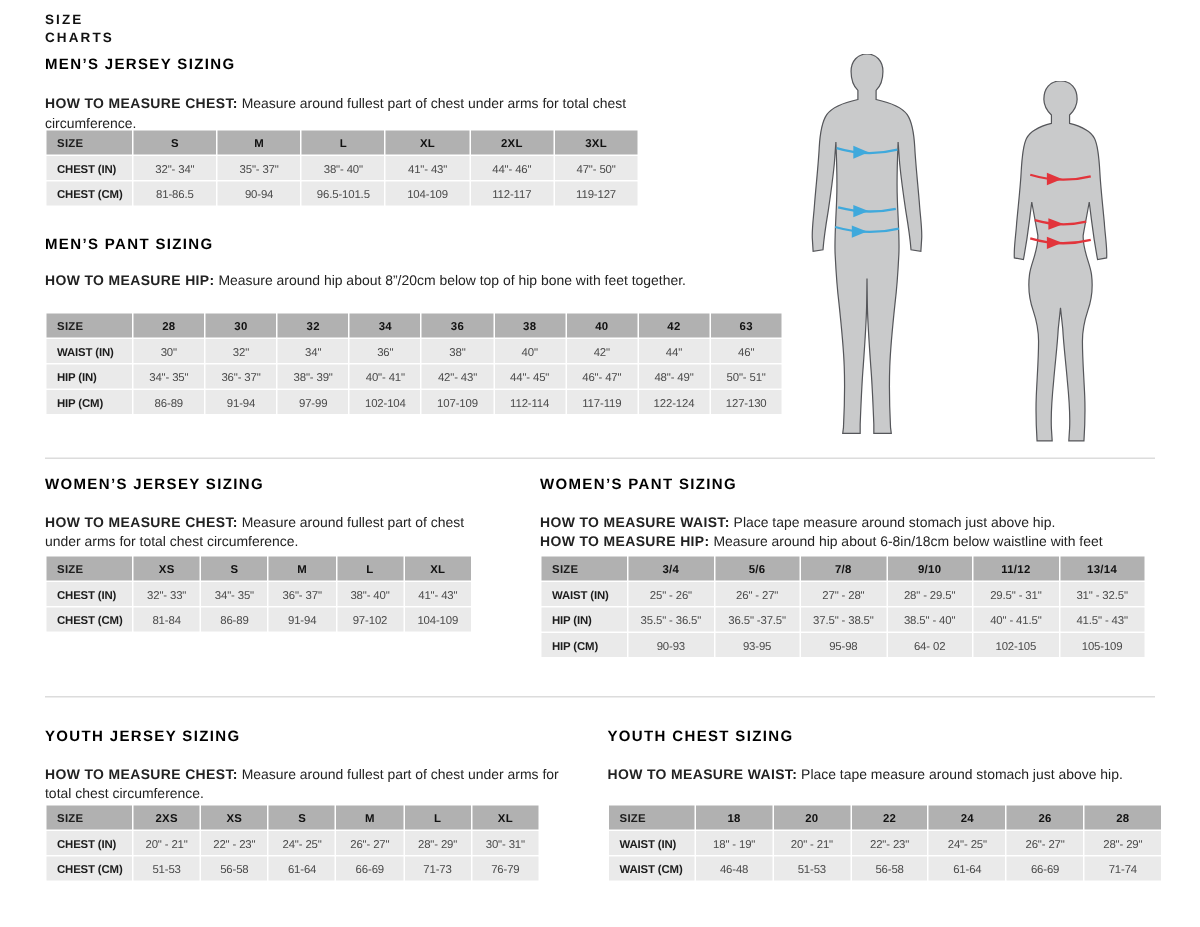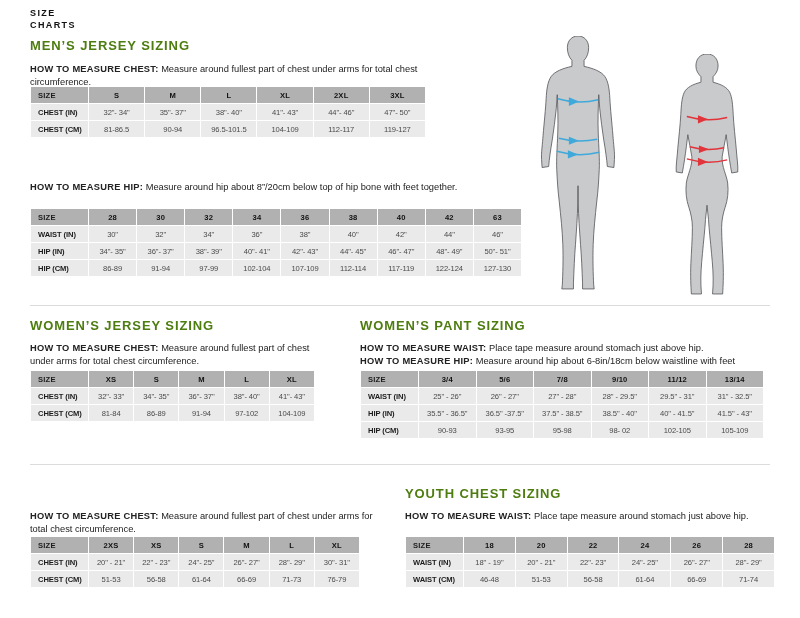--- a/index.html
+++ b/index.html
@@ -3,22 +3,22 @@
 <meta charset="utf-8">
 <style>
   html,body{margin:0;padding:0;}
   body{
     width:800px;height:618px;position:relative;background:#ffffff;
     font-family:"Liberation Sans", sans-serif;color:#1a1a1a;overflow:hidden;
   }
   .kicker{position:absolute;left:30px;top:8px;font-size:9px;font-weight:bold;
     letter-spacing:1.4px;line-height:1.3;color:#111;}
   .section{position:absolute;}
-  .sec-title{position:absolute;top:0;left:0;margin:0;font-size:13px;font-weight:800;
-    letter-spacing:0.9px;color:#4d7c0f;white-space:nowrap;}
+  .sec-title{position:absolute;top:0;left:0;margin:0;font-size:10px;font-weight:800;
+    letter-spacing:0.9px;color:#000000;white-space:nowrap;}
   .howtos{position:absolute;left:0;}
   .howto{margin:0;font-size:9.3px;line-height:1.38;color:#222;}
   .howto b{letter-spacing:0.25px;}
   .tbl{position:absolute;left:0;border-collapse:separate;border-spacing:1.5px;
     table-layout:fixed;background:#ffffff;}
   .tbl th,.tbl td{height:16px;font-size:7.6px;text-align:center;padding:0 1px;
     white-space:nowrap;overflow:hidden;letter-spacing:-0.1px;}
   .tbl thead th{background:#b1b1b1;color:#111;font-weight:bold;letter-spacing:0.2px;}
   .tbl tbody td{background:#eaeaea;color:#4a4a4a;}
   .tbl thead th:first-child,.tbl tbody td:first-child{
@@ -84,20 +84,21 @@
           <td>96.5-101.5</td>
           <td>104-109</td>
           <td>112-117</td>
           <td>119-127</td>
         </tr>
       </tbody>
     </table>
 </div>
 
 <div class="section" style="left:30px;top:158px;width:510px;height:140px">
+  <h2 class="sec-title">MEN’S PANT SIZING</h2>
   <div class="howtos" style="top:23px">
     <p class="howto"><b>HOW TO MEASURE HIP:</b> <span>Measure around hip about 8”/20cm below top of hip bone with feet together.</span></p>
   </div>
   <table class="tbl" id="t-mens-pant">
       <colgroup>
         <col style="width: 57px;">
         <col>
         <col>
         <col>
         <col>
@@ -319,31 +320,32 @@
           <td>37.5" - 38.5"</td>
           <td>38.5" - 40"</td>
           <td>40" - 41.5"</td>
           <td>41.5" - 43"</td>
         </tr>
         <tr>
           <td>HIP (CM)</td>
           <td>90-93</td>
           <td>93-95</td>
           <td>95-98</td>
-          <td>98- 02</td>
+          <td>64- 02</td>
           <td>102-105</td>
           <td>105-109</td>
         </tr>
       </tbody>
     </table>
 </div>
 
 <div class="divider" style="top:464px"></div>
 
 <div class="section" style="left:30px;top:486px;width:352px;height:120px">
+  <h2 class="sec-title">YOUTH JERSEY SIZING</h2>
   <div class="howtos" style="top:24px;width:345px">
     <p class="howto"><b>HOW TO MEASURE CHEST:</b> <span>Measure around fullest part of chest under arms for total chest circumference.</span></p>
   </div>
   <table class="tbl" id="t-youth-jersey">
       <colgroup>
         <col style="width: 57px;">
         <col>
         <col>
         <col>
         <col>

